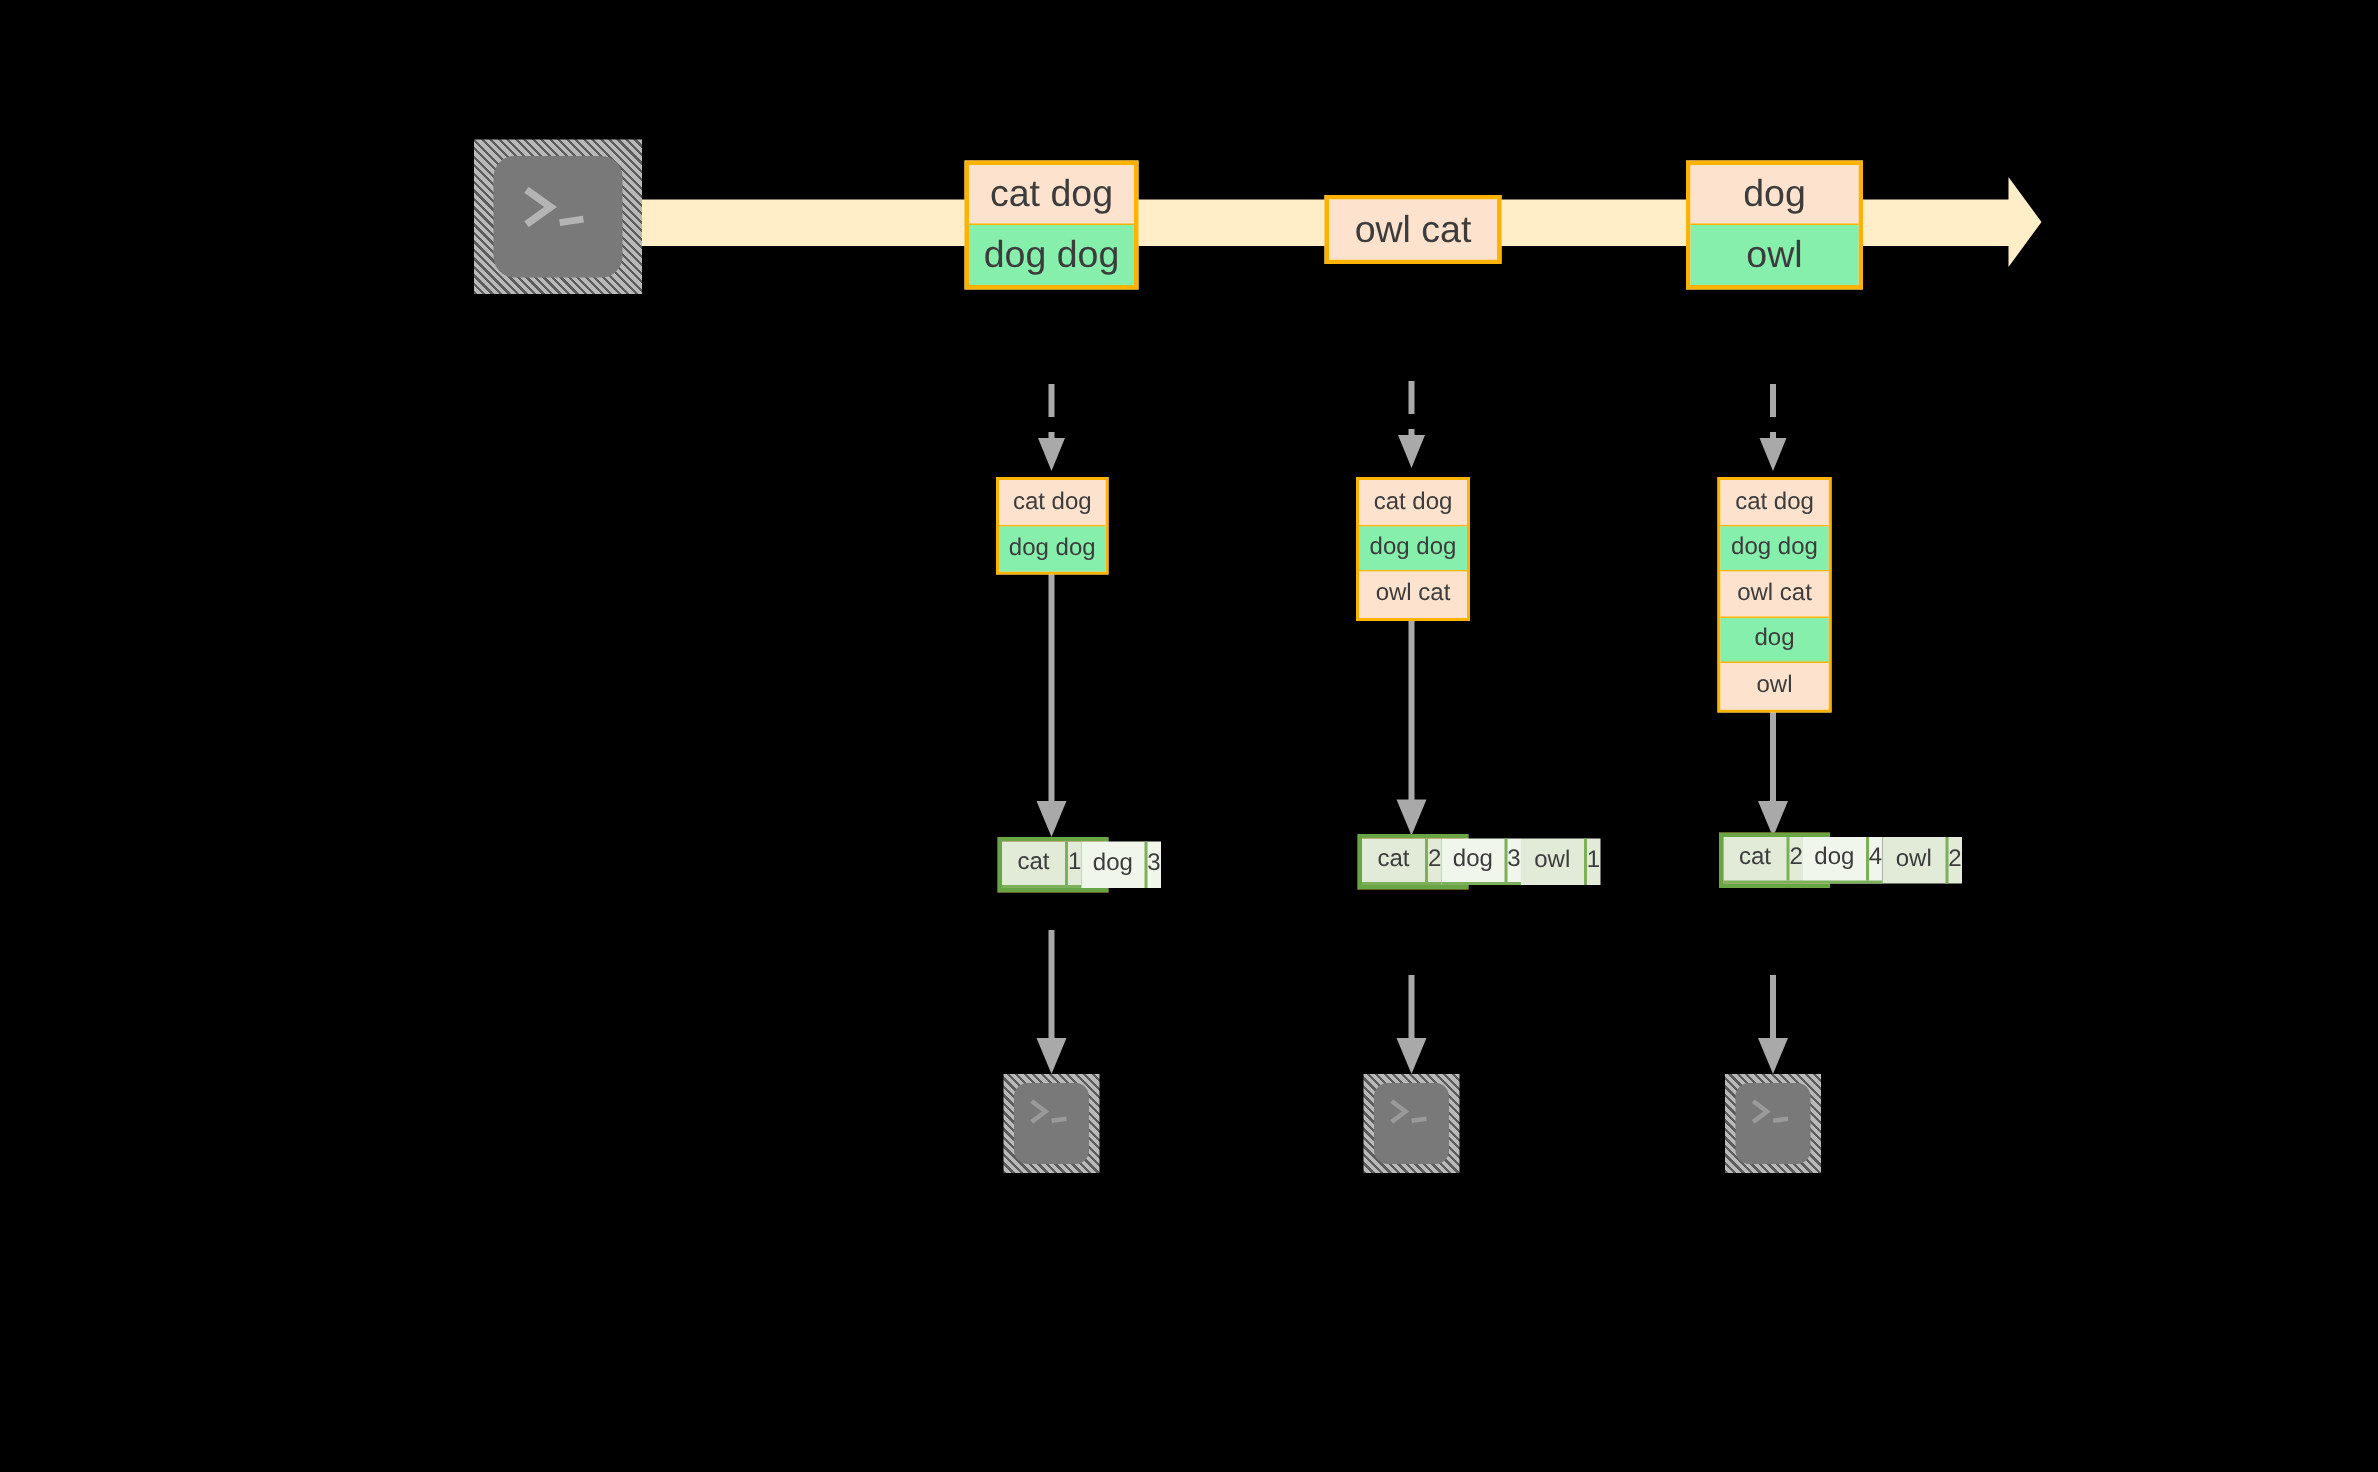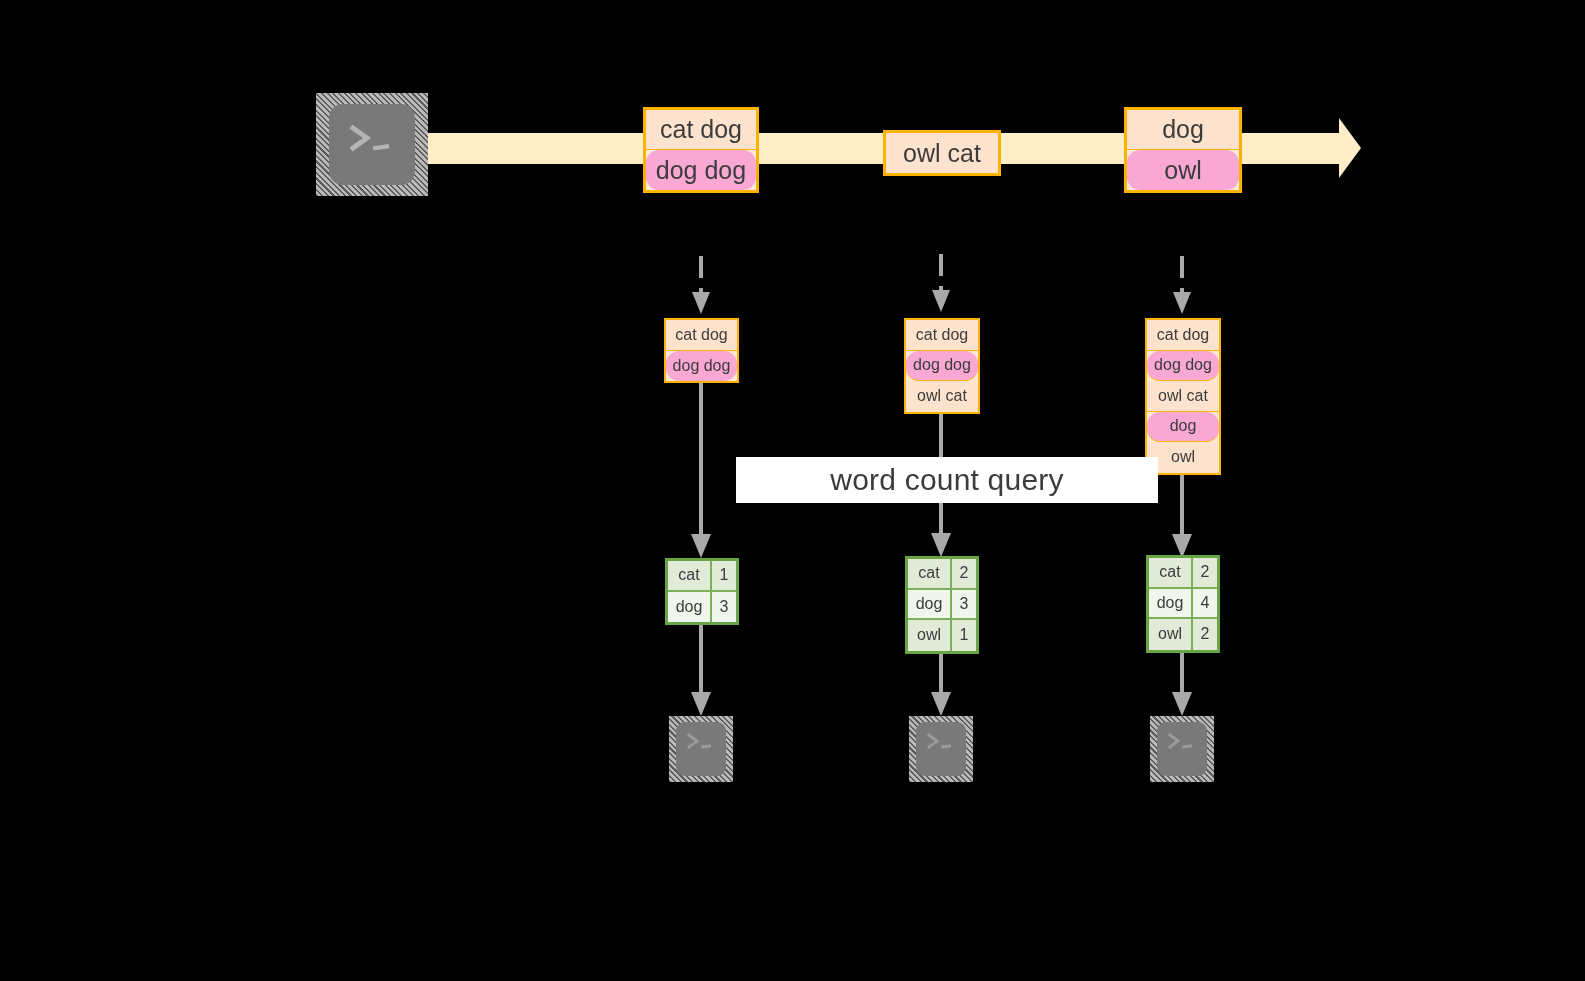--- a/index.html
+++ b/index.html
@@ -79,37 +79,36 @@
     display: flex;
     align-items: center;
     justify-content: center;
     border-bottom: 1.5px solid #ffb300;
     color: #3c3c3c;
     white-space: nowrap;
     overflow: hidden;
   }
   .rec-row:last-child { border-bottom: none; }
   .rec-row.shade-a { background: #fde3cd; }
-  .rec-row.shade-b { background: #f9a8d4; border-radius: 13px; }
+  .rec-row.shade-b { background: #86efac; }
 
   
   .rec.top .rec-row { height: 40px; font-size: 25px; }
   .rec.top { border-width: 3px; }
 
   
   .rec.mid .rec-row { height: 30.5px; font-size: 16px; }
   .rec.mid { border-width: 2.5px; }
 
   
   .tbl {
     position: absolute;
     border: 3px solid #69a544;
     z-index: 3;
     display: flex;
-    flex-direction: column;
     background: #c2410c;
   }
   .tbl-row {
     display: flex;
     height: 30.5px;
     border-bottom: 2px solid #7cb05a;
   }
   .tbl-row:last-child { border-bottom: none; }
   .tbl-row.shade-a { background: #e1ebd7; }
   .tbl-row.shade-b { background: #f1f6ec; }
@@ -231,23 +230,20 @@
     </svg>
   </div>
 
   <div class="conn" style="left:1120px; top:474px;">
     <svg width="28" height="88">
       <line x1="14" y1="0" x2="14" y2="64" stroke="#a9a9a9" stroke-width="4"></line>
       <path d="M4 60 L14 84 L24 60 Z" fill="#a9a9a9"></path>
     </svg>
   </div>
 
-  <div class="query-label">
-    <span>word count query</span>
-  </div>
 
   <div class="tbl" style="left:617px; top:558px; width:74px;">
     <div class="tbl-row shade-a">
       <div class="tbl-key">cat</div>
       <div class="tbl-val">1</div>
     </div>
     <div class="tbl-row shade-b">
       <div class="tbl-key">dog</div>
       <div class="tbl-val">3</div>
     </div>

